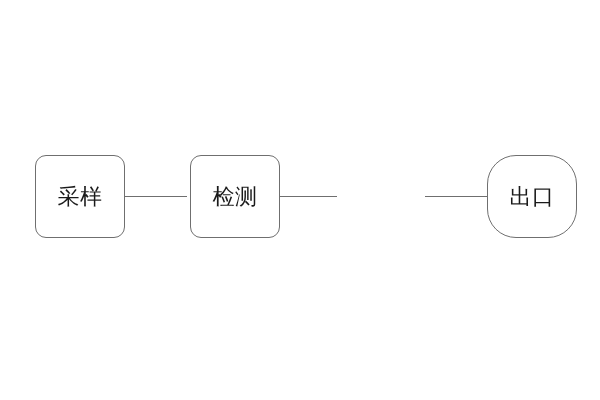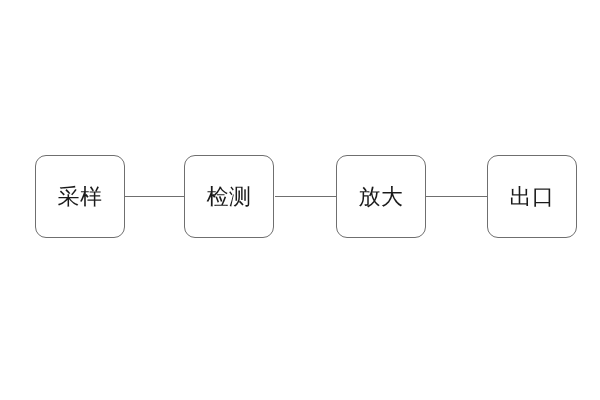--- a/index.html
+++ b/index.html
@@ -43,23 +43,23 @@
   }
   .node-label {
     font-size: 22px;
     line-height: 1;
     color: #1a1a1a;
     letter-spacing: 0.5px;
     white-space: nowrap;
     font-family: "DejaVu Sans", "Liberation Sans", sans-serif;
   }
   .node-0 { left: 35px; }
-  .node-1 { left: 184px; }
+  .node-1 { left: 190px; }
   .node-2 { left: 336px; }
-  .node-3 { left: 487px; }
+  .node-3 { left: 487px; border-radius: 29px; }
 
   .connector {
     position: absolute;
     top: 41px;
     height: 1.3px;
     background: #6f6f6f;
     z-index: 1;
   }
   .connector-0 { left: 124px; width: 63px; }
   .connector-1 { left: 275px; width: 62px; }
@@ -77,22 +77,19 @@
     <div class="connector connector-2"></div>
 
     <div class="node node-0">
       <span class="node-label">采样</span>
     </div>
 
     <div class="node node-1">
       <span class="node-label">检测</span>
     </div>
 
-    <div class="node node-2">
-      <span class="node-label">放大</span>
-    </div>
 
     <div class="node node-3">
       <span class="node-label">出口</span>
     </div>
 
   </div>
 </div>
 
 </body></html>

